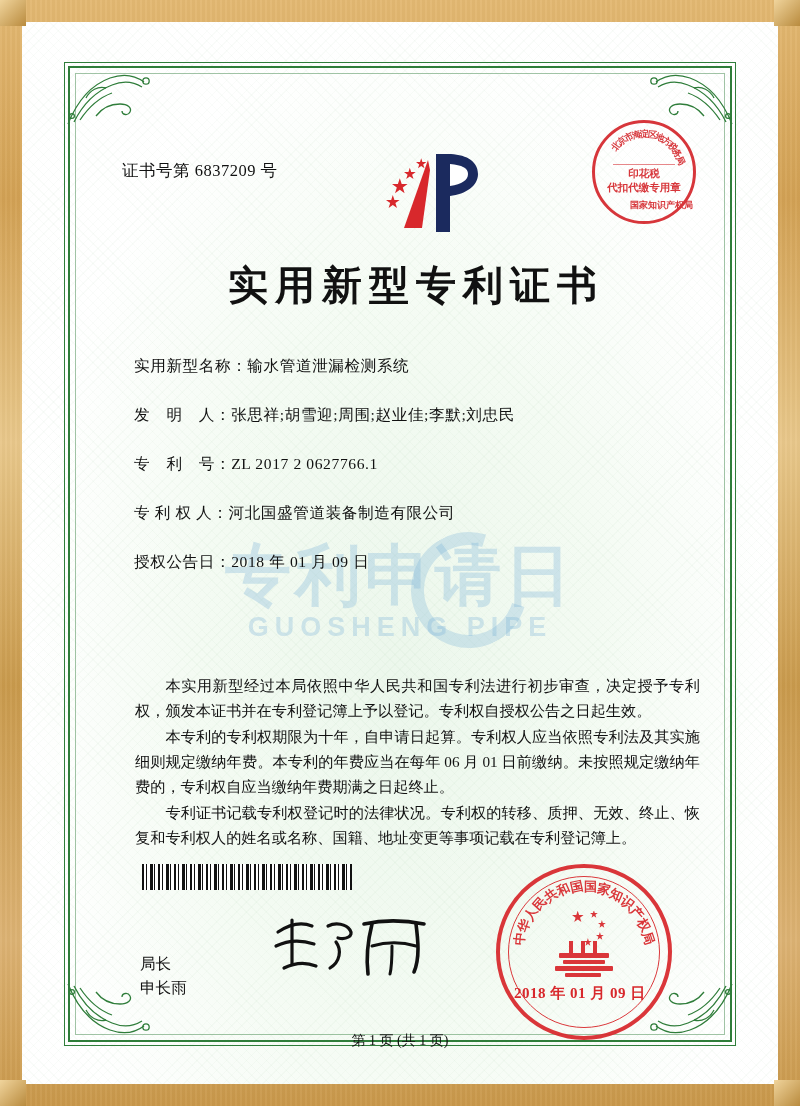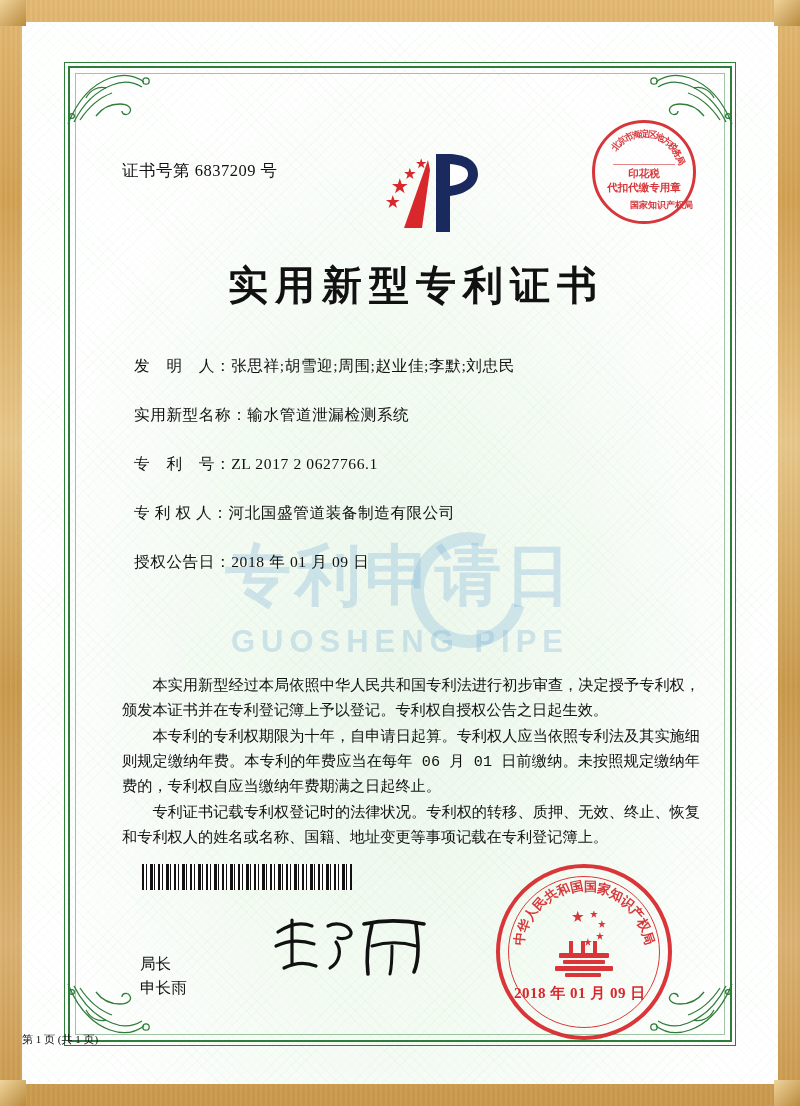--- a/index.html
+++ b/index.html
@@ -99,24 +99,24 @@
     font-family: "Liberation Sans", sans-serif;
     font-weight: bold;
     font-size: 66px;
     letter-spacing: 4px;
     color: rgba(120,175,215,0.30);
     line-height: 1;
   }
   .wm-en {
     font-family: "Liberation Sans", sans-serif;
     font-weight: bold;
-    font-size: 31px;
+    font-size: 27px;
     letter-spacing: 6px;
     color: rgba(120,175,215,0.30);
-    margin-top: 16px;
+    margin-top: 4px;
   }
   .wm-ring {
     position:absolute;
     left: 186px; top: -10px;
     width: 116px; height: 116px;
     border: 13px solid rgba(120,175,215,0.28);
     border-radius: 50%;
     border-right-color: transparent;
     transform: rotate(-28deg);
   }
@@ -202,21 +202,21 @@
   
   .paras {
     position: absolute;
     left: 100px; top: 652px;
     width: 578px;
     font-size: 15.2px;
     line-height: 1.62;
     color: #111;
     text-align: justify;
   }
-  .paras p { margin: 0 0 2px 0; text-indent: 2em; font-family: Liberation Mono, monospace; }
+  .paras p { margin: 0 0 2px 13px; text-indent: 2em; }
 
   
   .barcode {
     position: absolute;
     left: 120px; top: 842px;
     width: 210px; height: 26px;
     background:
       repeating-linear-gradient(90deg,
         #111 0 2px, #fff 2px 4px, #111 4px 5px, #fff 5px 8px,
         #111 8px 11px, #fff 11px 12px, #111 12px 13px, #fff 13px 16px);
@@ -264,21 +264,22 @@
     font-size: 15px;
     color: #d8282c;
     font-weight: bold;
     letter-spacing: .5px;
   }
 
   
   .page-no {
     position: absolute;
     left: 0; right: 0; top: 1010px;
-    font-size: 11px;
+    text-align: center;
+    font-size: 14px;
     color: #111;
   }
 </style>
 </head>
 <body>
 
 <div class="frame-outer"></div>
 <div class="corner tl"></div>
 <div class="corner tr"></div>
 <div class="corner bl"></div>
@@ -372,24 +373,24 @@
     <div class="st-bar"></div>
     <div class="st-l1">印花税</div>
     <div class="st-l2">代扣代缴专用章</div>
     <div class="st-l1" style="top:76px;font-size:9px;text-align:right;">国家知识产权局</div>
   </div>
 
   <div class="title">实用新型专利证书</div>
 
   <div class="fields">
     <div class="field">
+      <span class="lbl">实用新型名称：</span><span class="val">输水管道泄漏检测系统</span>
+    </div>
+    <div class="field">
       <span class="lbl">发　明　人：</span><span class="val">张思祥;胡雪迎;周围;赵业佳;李默;刘忠民</span>
-    </div>
-    <div class="field">
-      <span class="lbl">实用新型名称：</span><span class="val">输水管道泄漏检测系统</span>
     </div>
     <div class="field">
       <span class="lbl">专　利　号：</span><span class="val">ZL 2017 2 0627766.1</span>
     </div>
     <div class="field">
       <span class="lbl">专 利 权 人：</span><span class="val">河北国盛管道装备制造有限公司</span>
     </div>
     <div class="field">
       <span class="lbl">授权公告日：</span><span class="val">2018 年 01 月 09 日</span>
     </div>

